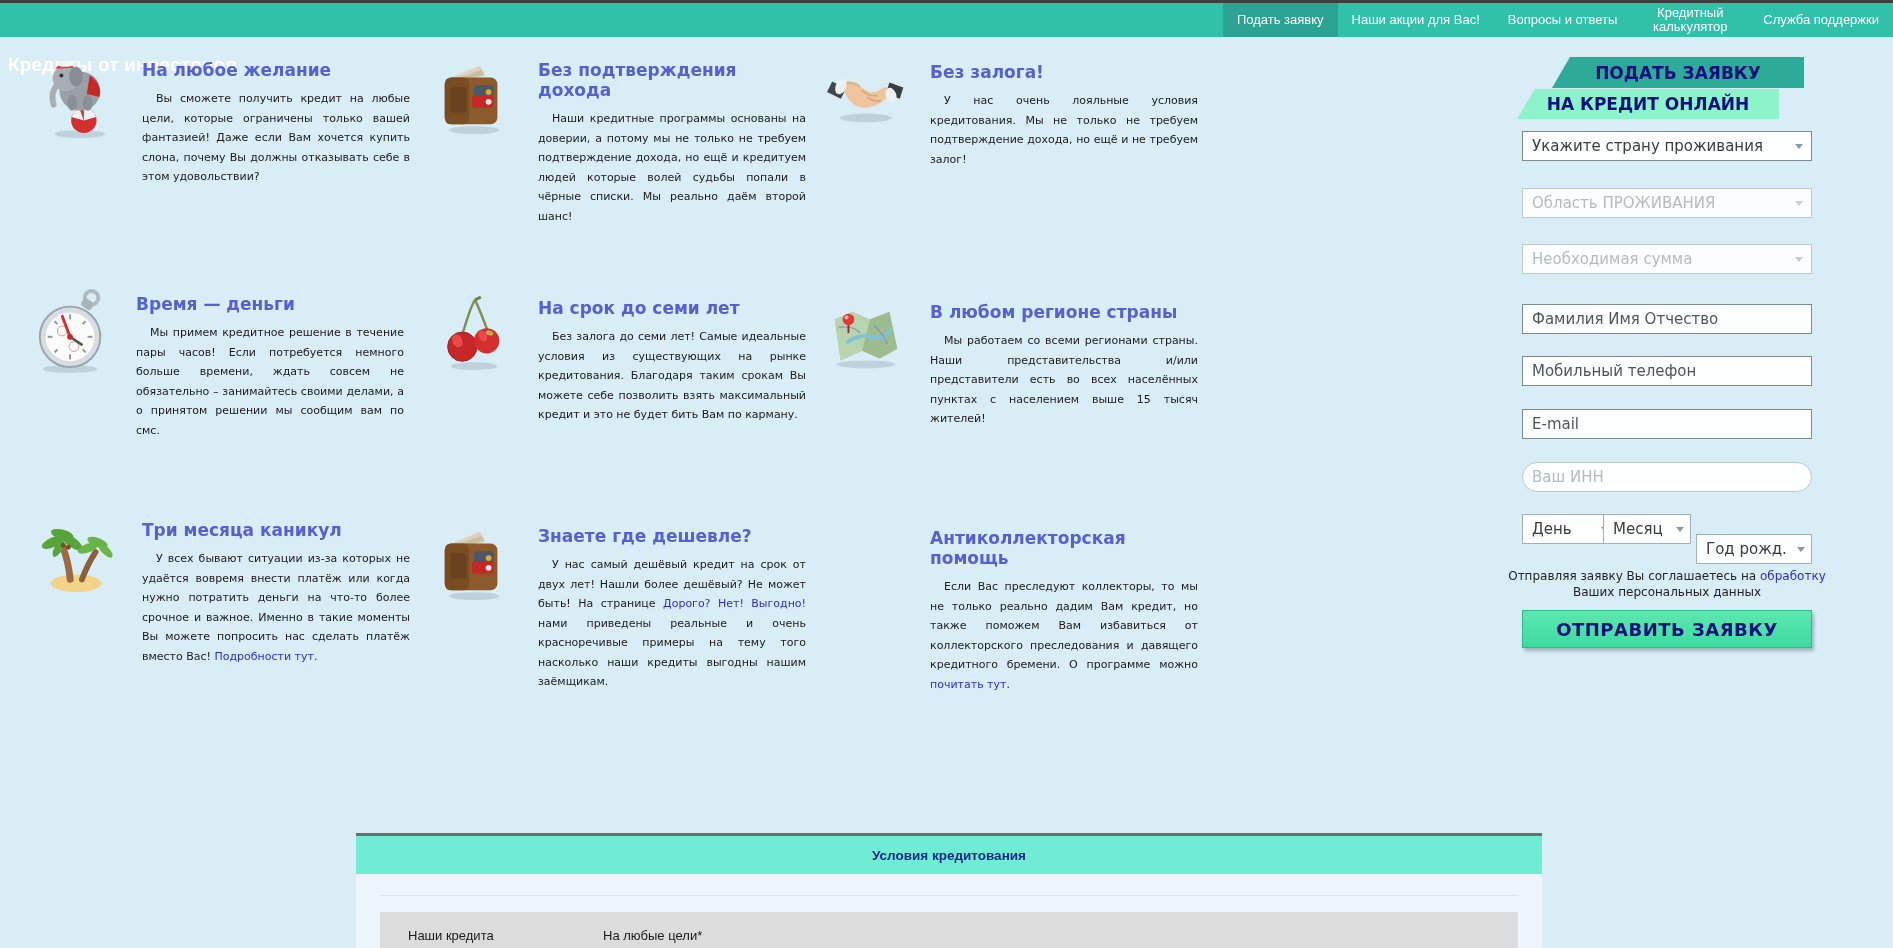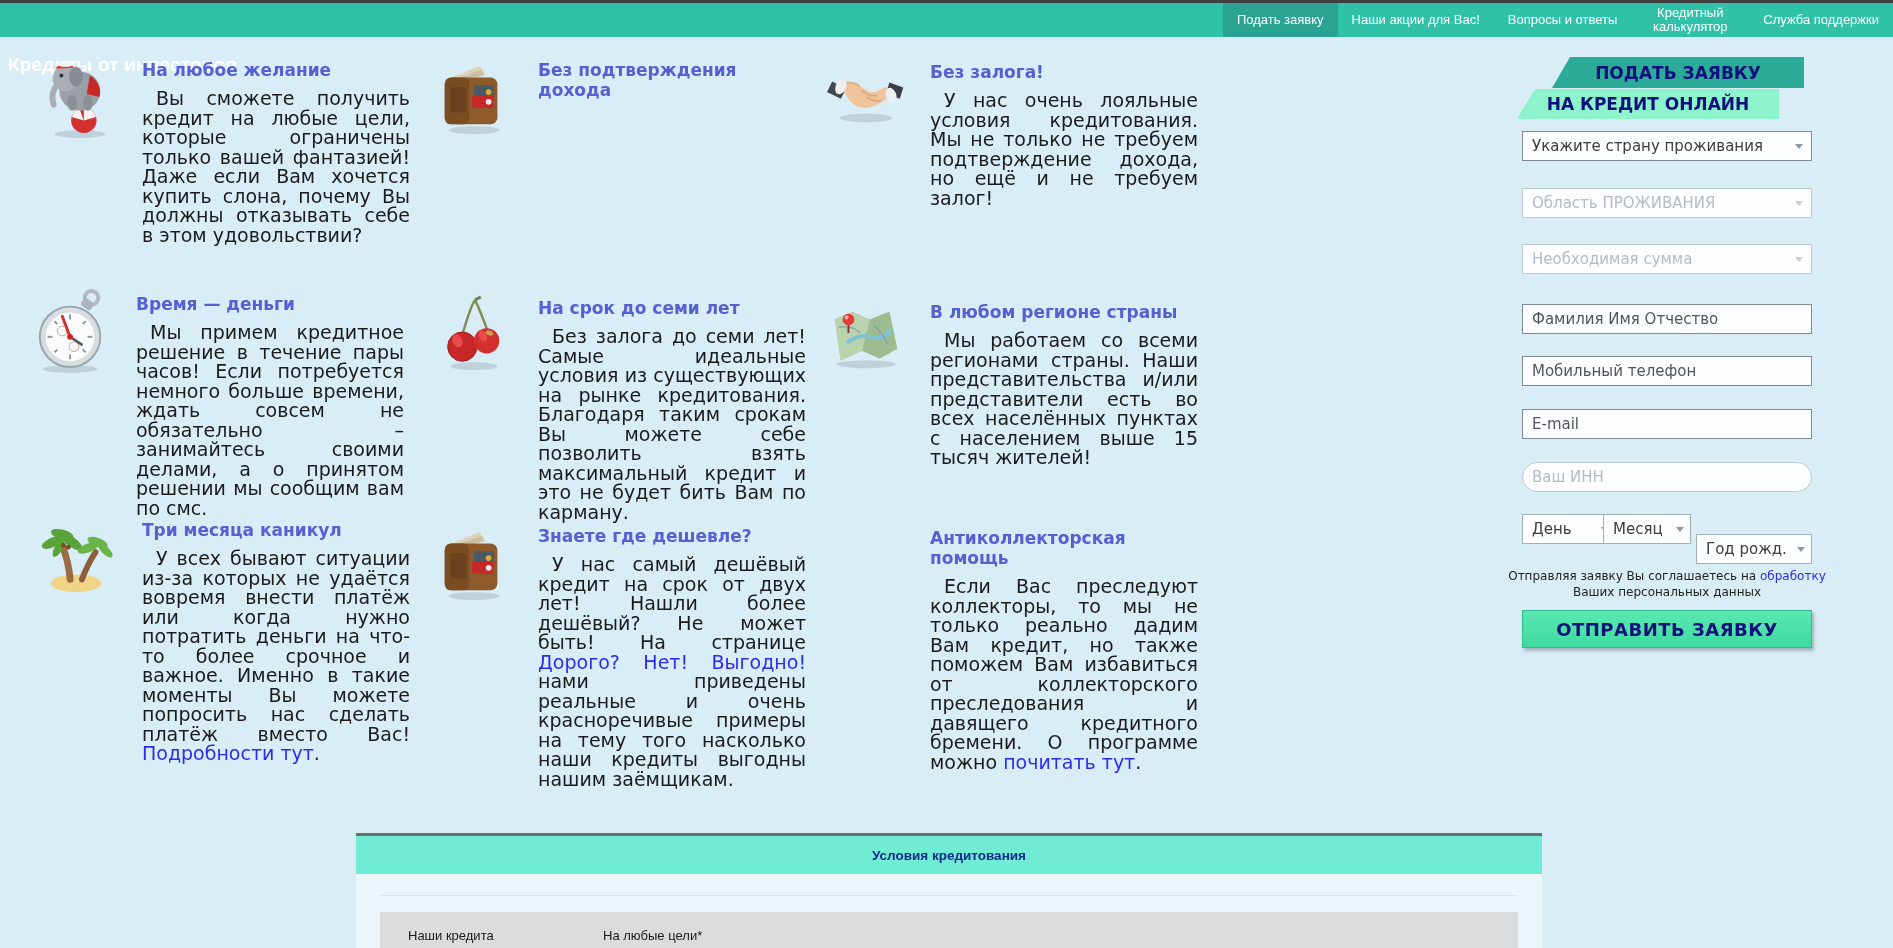--- a/index.html
+++ b/index.html
@@ -25,21 +25,21 @@
   .nav-item{height:34px;display:flex;align-items:center;justify-content:center;text-align:center;
     padding:0 14px;color:#fff;font-size:13px;line-height:14px;cursor:pointer;white-space:pre-line;}
   .nav-item.active{background:var(--nav-active);}
   .nav-item.two-line{max-width:118px;}
   
   .feature{position:absolute;width:374px;display:flex;gap:14px;}
   .icon-cell{width:84px;flex:none;display:flex;justify-content:center;align-items:flex-start;padding-top:2px;}
   .icon-cell svg{width:78px;height:88px;}
   .feature .body{flex:1;padding-left:8px;}
   .feature h2{font-size:17px;font-weight:bold;color:var(--heading-blue);margin:10px 0 9px 0;}
-  .feature p{font-size:19px;line-height:19.5px;text-align:justify;text-indent:14px;color:var(--body-text);}
+  .feature p{font-size:11px;line-height:19.5px;text-align:justify;text-indent:14px;color:var(--body-text);}
   .feature p a{color:var(--link-blue);text-decoration:none;cursor:pointer;}
   
   .ribbon{position:absolute;font-family:"DejaVu Sans",sans-serif;font-weight:bold;color:var(--navy);
     display:flex;align-items:center;justify-content:center;font-size:17px;
     filter:drop-shadow(3px 3px 2px rgba(90,110,115,.55));}
   .ribbon-1{left:1552px;top:57px;width:252px;height:31px;background:var(--ribbon-dark);
     clip-path:polygon(18px 0,100% 0,100% 100%,0 100%);}
   .ribbon-2{left:1517px;top:89px;width:262px;height:30px;background:var(--ribbon-mint);
     clip-path:polygon(18px 0,100% 0,100% 100%,0 100%);}
   .fld{position:absolute;left:1522px;width:290px;height:30px;background:#fdfeff;
@@ -123,20 +123,21 @@
       <path d="M10 33 q0 -7 7 -7 h12 q6 0 6 7 v34 q0 7 -6 7 h-12 q-7 0 -7 -7 z" fill="#7a4c22"></path>
       <rect x="16" y="36" width="16" height="26" rx="2" fill="#6b4220"></rect>
       <rect x="40" y="34" width="20" height="13" rx="2" fill="#4a5a64"></rect>
       <circle cx="55" cy="41" r="3" fill="#e0a93c"></circle>
       <rect x="38" y="44" width="22" height="13" rx="2" fill="#c62828"></rect>
       <circle cx="55" cy="51" r="3" fill="#e8e8e8"></circle>
     </svg>
   </div>
   <div class="body">
     <h2>Без подтверждения дохода</h2>
+    <p>Наши кредитные программы основаны на доверии, а потому мы не только не требуем подтверждение дохода, но ещё и кредитуем людей которые волей судьбы попали в чёрные списки. Мы реально даём второй шанс!</p>
   </div>
 </div>
 
 <div class="feature" style="left:824px;top:52px;">
   <div class="icon-cell">
     <svg viewBox="0 0 90 70">
       <ellipse cx="45" cy="58" rx="30" ry="5" fill="#aebfc9" opacity=".6"></ellipse>
       <path d="M6 16 l16 8 -6 12 -16 -8 z" fill="#43484d"></path>
       <path d="M84 36 l-16 -6 4 -13 16 6 z" fill="#3a3f44"></path>
       <path d="M18 20 q14 -4 24 4 q8 6 14 4 l12 -6 q6 6 2 12 q-10 10 -22 12 q-12 2 -20 -6 q-8 -8 -10 -20z" fill="#f0c49c"></path>

